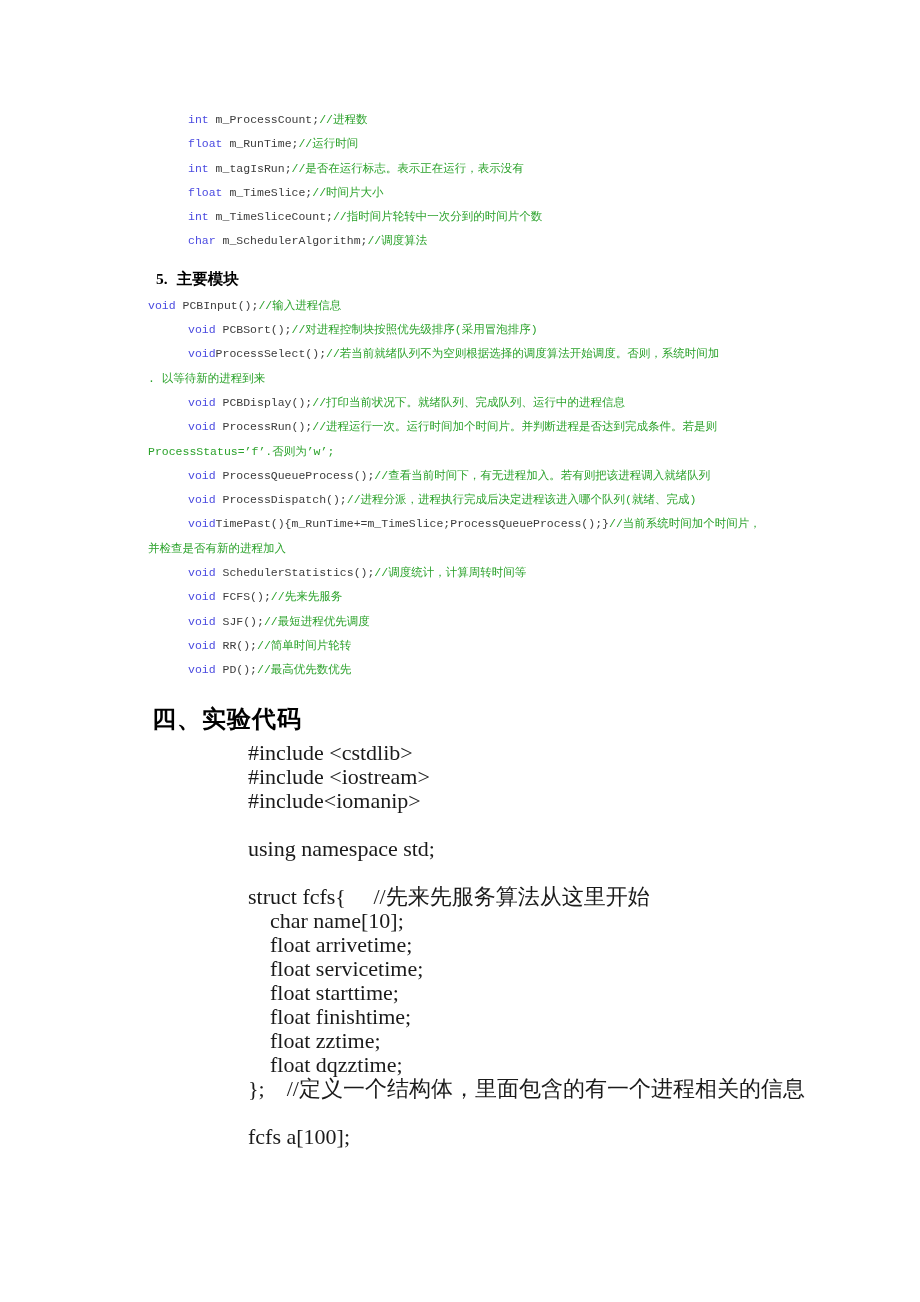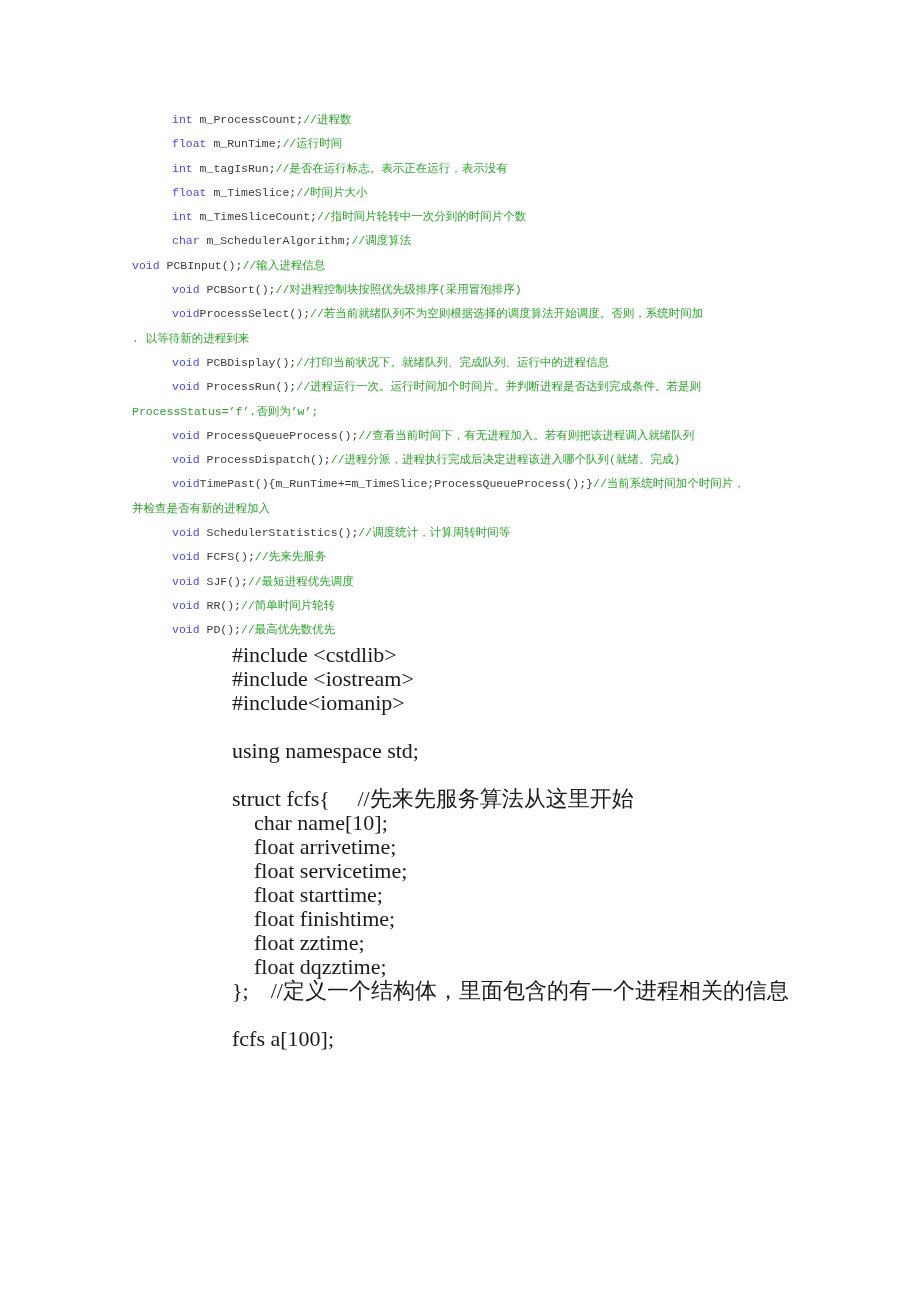--- a/index.html
+++ b/index.html
@@ -18,21 +18,21 @@
   .page {
     position: relative;
     width: 920px;
     height: 1302px;
     box-sizing: border-box;
     padding: 0;
     background: #ffffff;
   }
   .content {
     position: absolute;
-    left: 132px;
+    left: 148px;
     top: 108px;
     width: 700px;
   }
 
   
   .codeblock {
     font-family: "Liberation Mono", "DejaVu Sans Mono", monospace;
     font-size: 11.5px;
     line-height: 24.3px;
     letter-spacing: 0px;
@@ -85,20 +85,24 @@
   .srcblock .ln.blank { color: transparent; }
 </style>
 </head>
 <body>
 
 <div class="page">
   <div class="content">
 
     <div class="codeblock" id="struct-members"><span class="ln indent1"><span class="kw">int</span><span class="id"> m_ProcessCount;</span><span class="cmt">//进程数</span></span><span class="ln indent1"><span class="kw">float</span><span class="id"> m_RunTime;</span><span class="cmt">//运行时间</span></span><span class="ln indent1"><span class="kw">int</span><span class="id"> m_tagIsRun;</span><span class="cmt">//是否在运行标志。表示正在运行，表示没有</span></span><span class="ln indent1"><span class="kw">float</span><span class="id"> m_TimeSlice;</span><span class="cmt">//时间片大小</span></span><span class="ln indent1"><span class="kw">int</span><span class="id"> m_TimeSliceCount;</span><span class="cmt">//指时间片轮转中一次分到的时间片个数</span></span><span class="ln indent1"><span class="kw">char</span><span class="id"> m_SchedulerAlgorithm;</span><span class="cmt">//调度算法</span></span></div>
 
+    <div class="h-sub">
+      <span class="num">5.</span><span>主要模块</span>
+    </div>
 
     <div class="codeblock" id="modules-block"><span class="ln indent0"><span class="kw">void</span><span class="id"> PCBInput();</span><span class="cmt">//输入进程信息</span></span><span class="ln indent1"><span class="kw">void</span><span class="id"> PCBSort();</span><span class="cmt">//对进程控制块按照优先级排序(采用冒泡排序)</span></span><span class="ln indent1"><span class="kw">void</span><span class="id">ProcessSelect();</span><span class="cmt">//若当前就绪队列不为空则根据选择的调度算法开始调度。否则，系统时间加</span></span><span class="ln indent0"><span class="cmt">. 以等待新的进程到来</span></span><span class="ln indent1"><span class="kw">void</span><span class="id"> PCBDisplay();</span><span class="cmt">//打印当前状况下。就绪队列、完成队列、运行中的进程信息</span></span><span class="ln indent1"><span class="kw">void</span><span class="id"> ProcessRun();</span><span class="cmt">//进程运行一次。运行时间加个时间片。并判断进程是否达到完成条件。若是则</span></span><span class="ln indent0"><span class="cmt">ProcessStatus=’f’.否则为’w’;</span></span><span class="ln indent1"><span class="kw">void</span><span class="id"> ProcessQueueProcess();</span><span class="cmt">//查看当前时间下，有无进程加入。若有则把该进程调入就绪队列</span></span><span class="ln indent1"><span class="kw">void</span><span class="id"> ProcessDispatch();</span><span class="cmt">//进程分派，进程执行完成后决定进程该进入哪个队列(就绪、完成)</span></span><span class="ln indent1"><span class="kw">void</span><span class="id">TimePast(){m_RunTime+=m_TimeSlice;ProcessQueueProcess();}</span><span class="cmt">//当前系统时间加个时间片，</span></span><span class="ln indent0"><span class="cmt">并检查是否有新的进程加入</span></span><span class="ln indent1"><span class="kw">void</span><span class="id"> SchedulerStatistics();</span><span class="cmt">//调度统计，计算周转时间等</span></span><span class="ln indent1"><span class="kw">void</span><span class="id"> FCFS();</span><span class="cmt">//先来先服务</span></span><span class="ln indent1"><span class="kw">void</span><span class="id"> SJF();</span><span class="cmt">//最短进程优先调度</span></span><span class="ln indent1"><span class="kw">void</span><span class="id"> RR();</span><span class="cmt">//简单时间片轮转</span></span><span class="ln indent1"><span class="kw">void</span><span class="id"> PD();</span><span class="cmt">//最高优先数优先</span></span></div>
 
+    <div class="h-main">四、实验代码</div>
 
     <div class="srcblock" id="source-listing"><span class="ln">#include &lt;cstdlib&gt;</span><span class="ln">#include &lt;iostream&gt;</span><span class="ln">#include&lt;iomanip&gt;</span><span class="ln blank">&nbsp;</span><span class="ln">using namespace std;</span><span class="ln blank">&nbsp;</span><span class="ln">struct fcfs{     //先来先服务算法从这里开始</span><span class="ln">    char name[10];</span><span class="ln">    float arrivetime;</span><span class="ln">    float servicetime;</span><span class="ln">    float starttime;</span><span class="ln">    float finishtime;</span><span class="ln">    float zztime;</span><span class="ln">    float dqzztime;</span><span class="ln">};    //定义一个结构体，里面包含的有一个进程相关的信息</span><span class="ln blank">&nbsp;</span><span class="ln">fcfs a[100];</span></div>
 
   </div>
 </div>
 
 </body></html>

